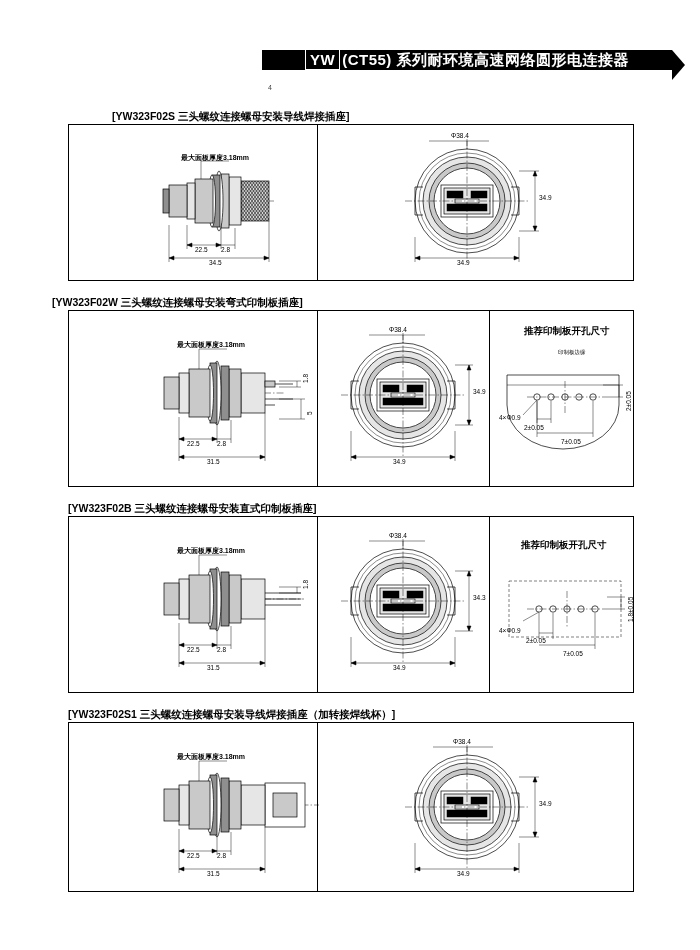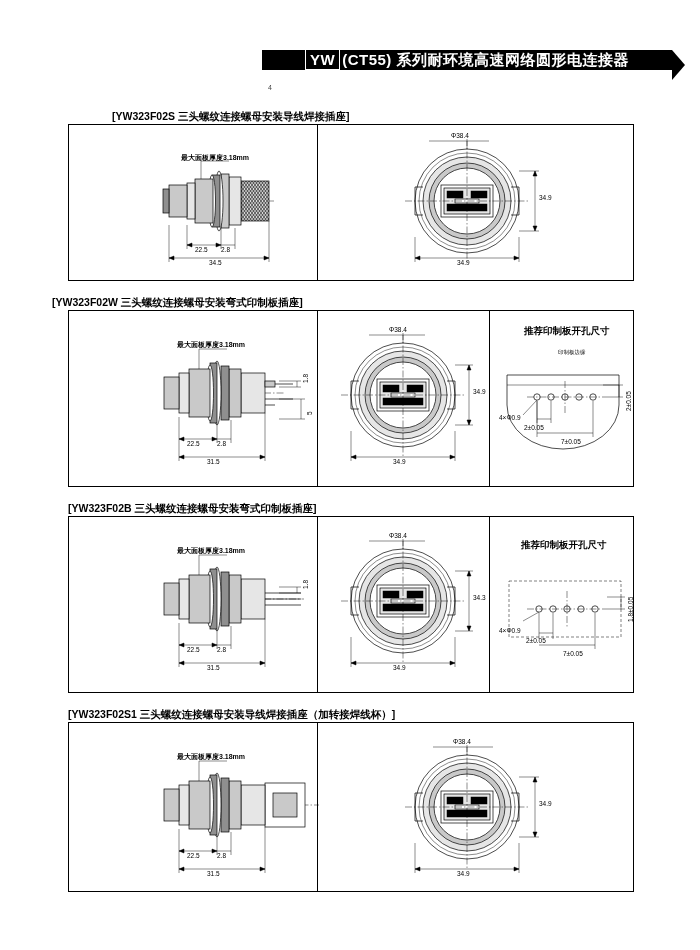--- a/index.html
+++ b/index.html
@@ -307,21 +307,21 @@
     <div class="dim" style="left:324px;top:147px;">34.9</div>
 
     <div class="reco" style="left:455px;top:14px;font-size:9.5px;">推荐印制板开孔尺寸</div>
     <div class="note" style="left:489px;top:38px;font-size:5.5px;">印制板边缘</div>
     <div class="dim" style="left:430px;top:103px;">4×Φ0.9</div>
     <div class="dim" style="left:455px;top:113px;">2±0.05</div>
     <div class="dim" style="left:492px;top:127px;">7±0.05</div>
     <div class="dimv" style="left:556px;top:100px;">2±0.05</div>
   </div>
 
-  <div class="sec-label" style="left:68px;top:502px;">[YW323F02B  三头螺纹连接螺母安装弯式印制板插座]</div>
+  <div class="sec-label" style="left:68px;top:502px;">[YW323F02B  三头螺纹连接螺母安装直式印制板插座]</div>
   <div class="frame" style="left:68px;top:516px;width:564px;height:175px;">
     <div class="divider" style="left:248px;"></div>
     <div class="divider" style="left:420px;"></div>
 
     <svg width="564" height="175">
 
       <line class="ctr" x1="95" y1="82" x2="235" y2="82"></line>
       <rect x="172" y="62" width="24" height="40" class="filll"></rect>
       <rect x="160" y="58" width="12" height="48" class="fillg"></rect>
       <rect x="152" y="55" width="8" height="54" class="filld"></rect>

